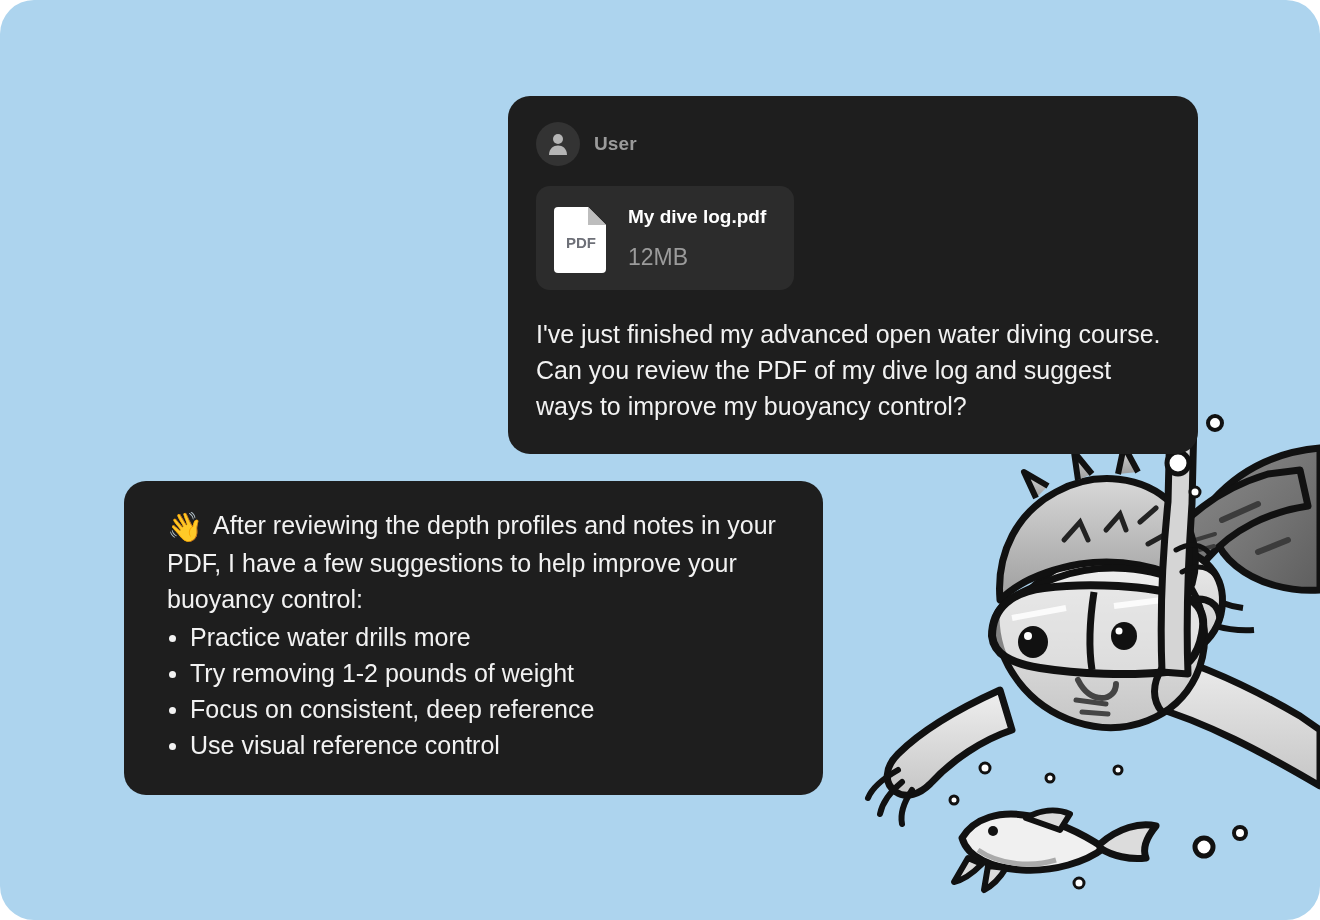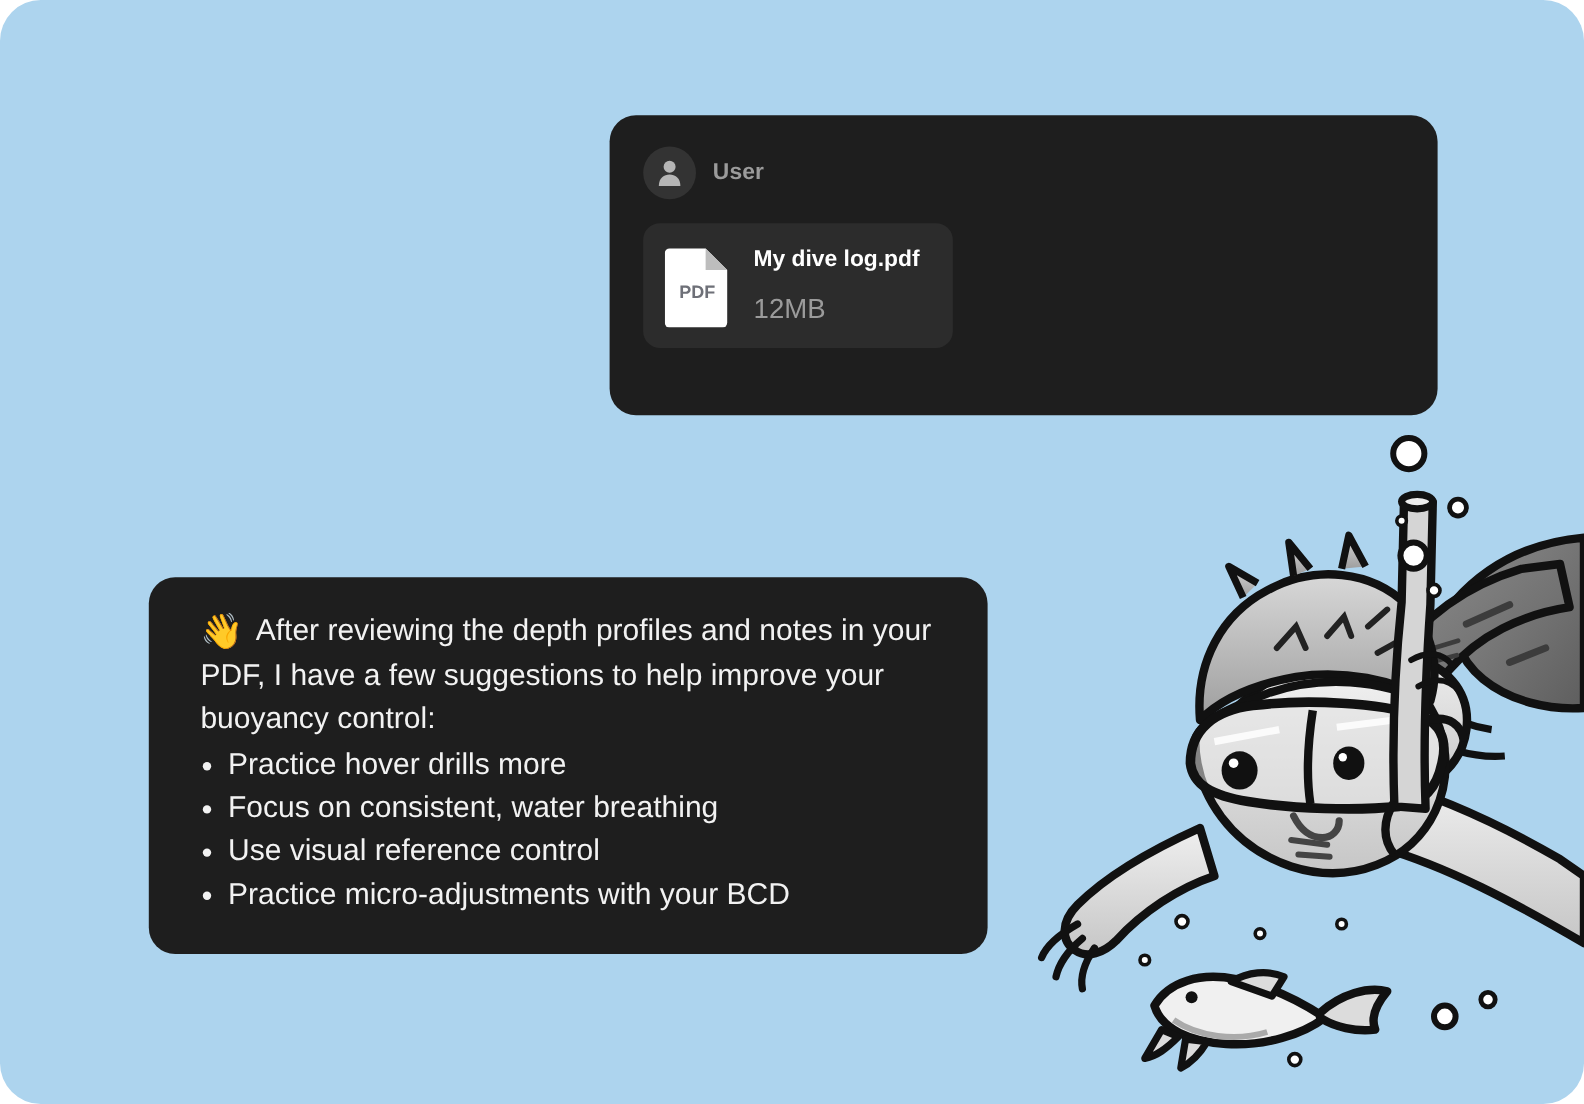--- a/index.html
+++ b/index.html
@@ -280,27 +280,28 @@
           <path d="M4 4 h30 l18 18 v44 a4 4 0 0 1 -4 4 h-44 a4 4 0 0 1 -4 -4 v-58 a4 4 0 0 1 4 -4 z" fill="#FFFFFF"></path>
           <path d="M34 4 l18 18 h-18 z" fill="#BDBDBD"></path>
           <text x="27" y="45" text-anchor="middle" font-family="Liberation Sans, sans-serif" font-size="15" font-weight="bold" fill="#6E7078">PDF</text>
         </svg>
         <span class="att-meta">
           <span class="att-name">My dive log.pdf</span>
           <span class="att-size">12MB</span>
         </span>
       </div>
 
+      <p class="msg-text">I've just finished my advanced open water diving course. Can you review the PDF of my dive log and suggest ways to improve my buoyancy control?</p>
     </div>
 
     <div class="bubble" id="assistant-bubble">
       <p class="assist-intro"><span class="wave">👋</span><span>After reviewing the depth profiles and notes in your PDF, I have a few suggestions to help improve your buoyancy control:</span></p>
 
       <ul class="suggestions">
-        <li>Practice hover drills more</li>
-        <li>Focus on consistent, water breathing</li>
+        <li>Practice water drills more</li>
+        <li>Try removing 1-2 pounds of weight</li>
+        <li>Focus on consistent, deep reference</li>
         <li>Use visual reference control</li>
-        <li>Practice micro-adjustments with your BCD</li>
       </ul>
     </div>
 
   </div>
 </div>
 
 </body></html>

